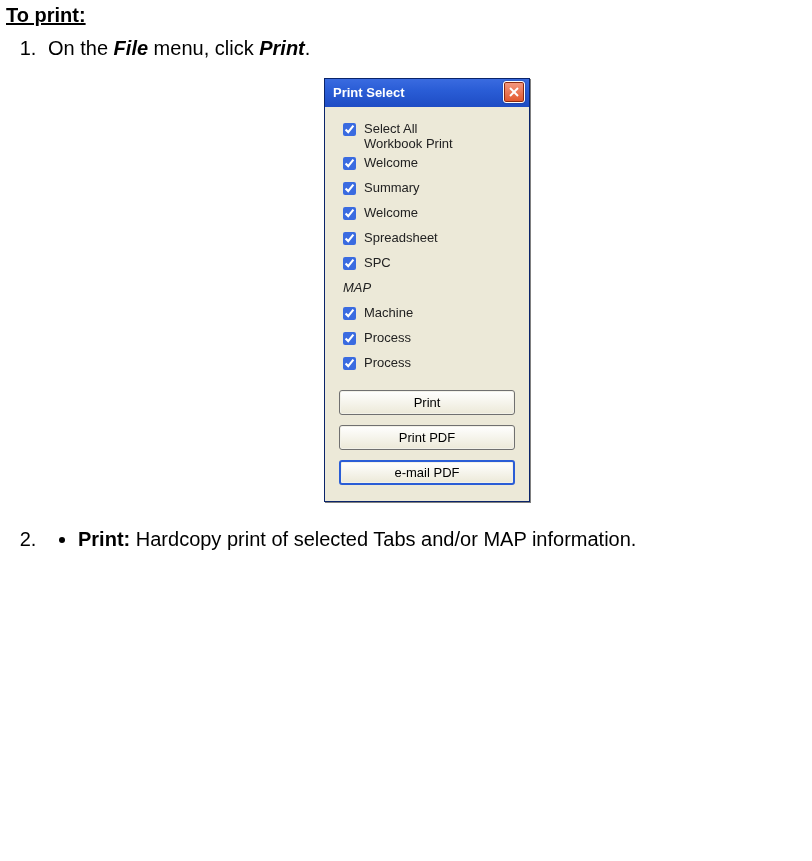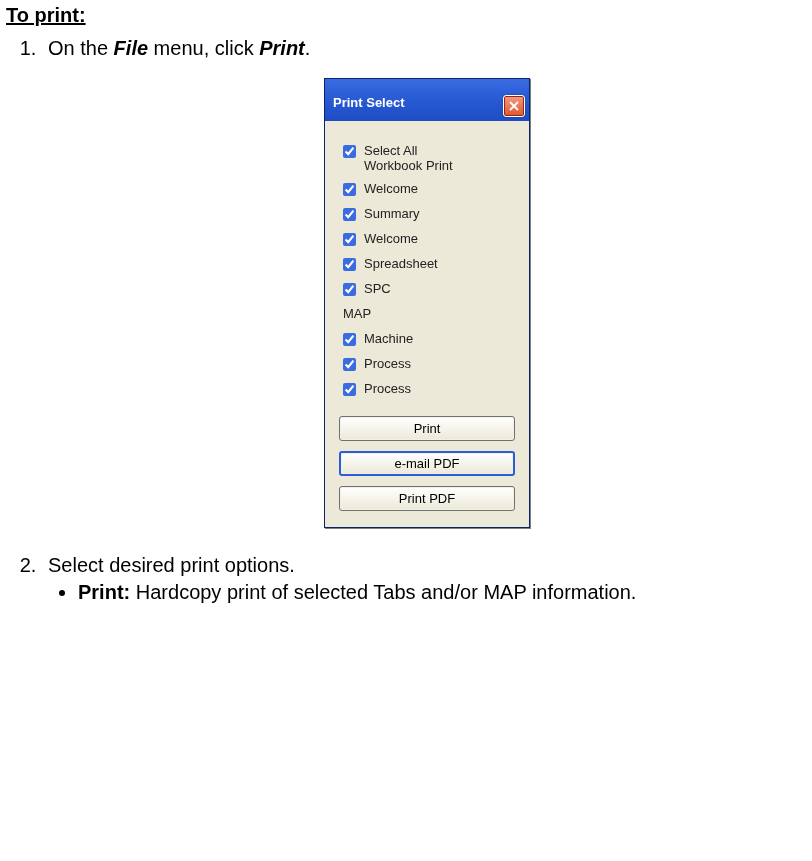--- a/index.html
+++ b/index.html
@@ -37,23 +37,23 @@
   .dialog {
     width: 204px;
     border: 1px solid #0a246a;
     background: #ece9d8;
     box-shadow: 1px 1px 0 #808080;
     font-family: Tahoma, Arial, sans-serif;
     font-size: 13px;
   }
   .titlebar {
     display: flex;
-    align-items: flex-start;
+    align-items: center;
     justify-content: space-between;
-    padding: 16px 4px 4px 8px;
+    padding: 2px 4px 4px 8px;
     background: linear-gradient(to bottom, #3a6be0 0%, #2a5dd6 40%, #1e4cc4 100%);
     color: #fff;
     font-weight: bold;
   }
   .close-btn {
     width: 20px;
     height: 20px;
     display: flex;
     align-items: center;
     justify-content: center;
@@ -65,33 +65,33 @@
   }
   .close-btn svg { width: 10px; height: 10px; }
   .dialog-body {
     padding: 14px 18px 6px 18px;
   }
   .chk-row {
     display: flex;
     align-items: flex-start;
     margin-bottom: 10px;
     color: #222;
-    margin-top: 8px;
   }
   .chk-row.multi { margin-bottom: 4px; }
   .chk {
     width: 13px;
     height: 13px;
     margin: 2px 8px 0 0;
     accent-color: #3a6be0;
     cursor: pointer;
   }
   .group-label {
     color: #222;
     margin: 6px 0 10px 0;
+    font-style: italic;
   }
   .btn-stack {
     padding: 4px 14px 16px 14px;
     display: flex;
     flex-direction: column;
     gap: 10px;
     align-items: stretch;
   }
   .xp-btn {
     font-family: Tahoma, Arial, sans-serif;
@@ -181,29 +181,28 @@
               <span>Process</span>
             </div>
             <div class="chk-row">
               <input type="checkbox" class="chk" checked="" style="">
               <span>Process</span>
             </div>
           </div>
 
           <div class="btn-stack">
             <button class="xp-btn">Print</button>
+            <button class="xp-btn">Print PDF</button>
             <button class="xp-btn default">e-mail PDF</button>
-            <button class="xp-btn">Print PDF</button>
           </div>
         </div>
       </div>
     </li>
 
     <li>
-      <span>Select desired print options.</span>
       <ul class="bullets">
         <li>
           <span class="bold">Print:</span><span> Hardcopy print of selected Tabs and/or MAP information.</span>
         </li>
       </ul>
     </li>
   </ol>
 </div>
 
 </body></html>

